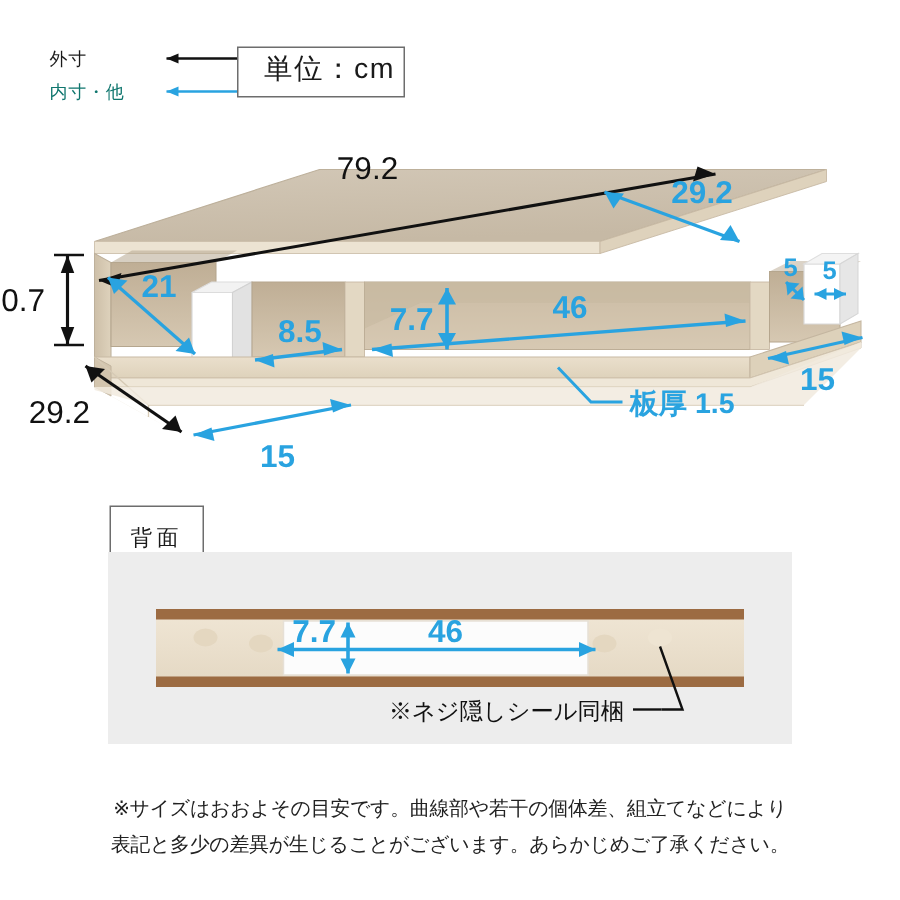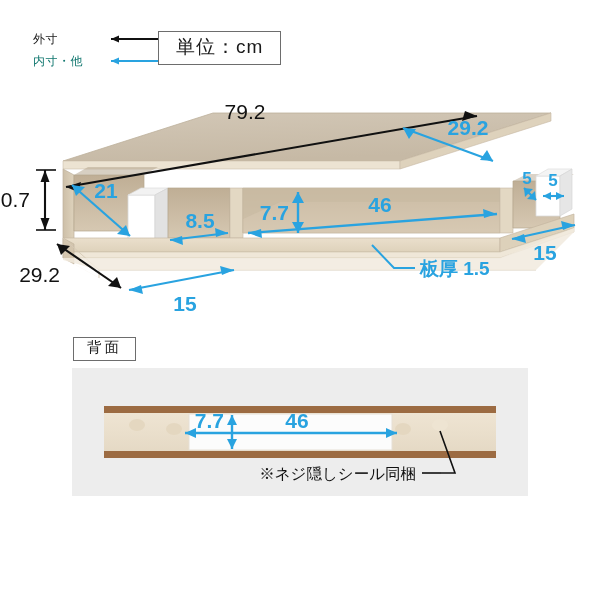--- a/index.html
+++ b/index.html
@@ -18,33 +18,33 @@
   .legend-row{position:absolute;left:0;height:22px;display:flex;align-items:center;}
   .legend-row.outer{top:0;}
   .legend-row.inner{top:22px;}
   .legend-label{width:72px;font-size:12px;letter-spacing:.5px;font-weight:500;}
   .legend-label.blue{color:#0f766e;}
   .legend-arrow{width:96px;height:16px;}
 
   .unit-box{
     position:absolute;left:158px;top:31px;
     border:1.6px solid #6d6d6d;background:#fff;
-    padding:4px 17px 6px 17px;
+    padding:4px 6px 6px 17px;
     font-size:19px;letter-spacing:1px;line-height:1.15;
   }
 
   
   .iso-wrap{position:absolute;left:0;top:88px;width:600px;height:235px;}
   .iso-svg{display:block;}
 
   
   .back-label{
     position:absolute;left:73px;top:337px;
     border:1.5px solid #6d6d6d;background:#fff;
-    padding:0 13px 3px 13px;
+    padding:12px 13px 3px 13px;
     font-size:14.5px;letter-spacing:3px;line-height:1.3;
   }
   .back-panel{position:absolute;left:72px;top:368px;width:456px;height:128px;background:#ededed;}
   .back-svg{display:block;}
 
   
   .note{
     position:absolute;left:0;top:527px;width:600px;
     text-align:center;font-size:13.3px;line-height:1.78;
     letter-spacing:-0.2px;color:#222;
@@ -295,14 +295,18 @@
         <polygon points="160,81 155,71 165,71" fill="#29a3e0"></polygon>
         <text class="dim-blue" x="152" y="60" text-anchor="end">7.7</text>
       </g>
 
       <polyline points="368,63 383,105 369,105" fill="none" stroke="#111" stroke-width="1.6"></polyline>
       <line x1="350" y1="105" x2="369" y2="105" stroke="#111" stroke-width="1.6"></line>
       <text x="344" y="111" text-anchor="end" font-size="15.5" fill="#111" font-family="'Liberation Sans',sans-serif">※ネジ隠しシール同梱</text>
     </svg>
   </div>
 
+  <div class="note">
+    <div>※サイズはおおよその目安です。曲線部や若干の個体差、組立てなどにより</div>
+    <div>表記と多少の差異が生じることがございます。あらかじめご了承ください。</div>
+  </div>
 
 </div>
 
 </body></html>

